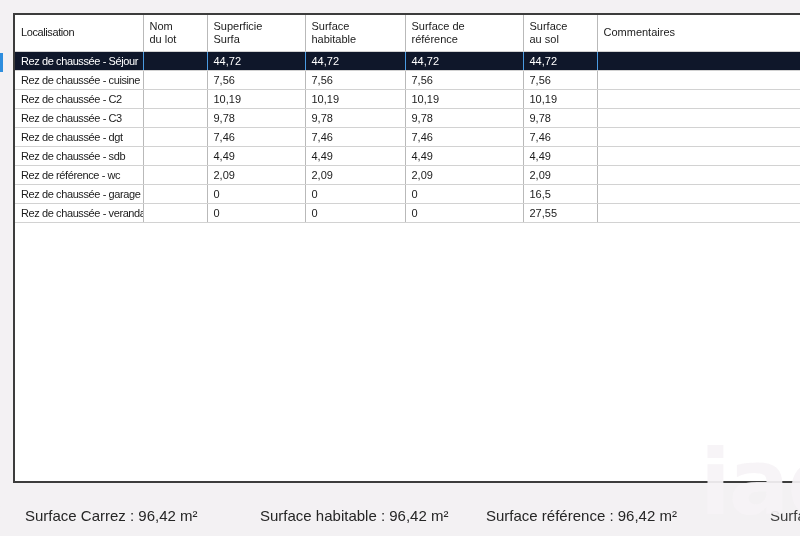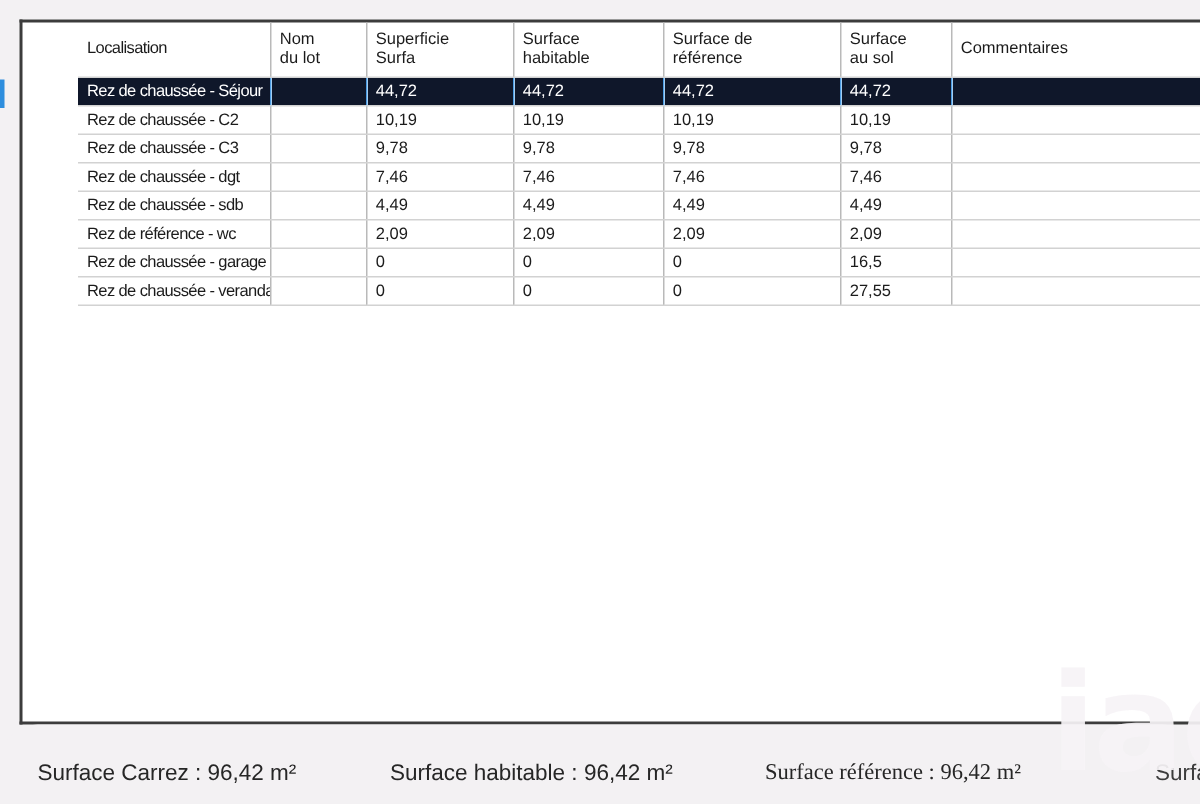--- a/index.html
+++ b/index.html
@@ -11,21 +11,20 @@
     -webkit-font-smoothing:antialiased;
   }
   .table-wrap{
     position:absolute;left:13px;top:13px;
     width:787px;height:470px;
     box-sizing:border-box;
     background:#ffffff;
     border:2px solid #3c3c3c;
     border-right:none;
     z-index:1;
-    padding-left:37px;
   }
   table{
     width:100%;
     table-layout:fixed;
     border-collapse:collapse;
   }
   th,td{
     box-sizing:border-box;
     font-size:11px;
     color:#1b1b1b;
@@ -65,21 +64,21 @@
   .summary-bar{
     position:absolute;left:0;top:483px;width:800px;height:58px;
     background:#f3f1f3;z-index:2;border-radius:25px;
   }
   .summary-item{
     position:absolute;top:24px;
     font-size:15px;color:#262626;white-space:nowrap;
   }
   .summary-item:nth-child(1){left:25px;}
   .summary-item:nth-child(2){left:260px;}
-  .summary-item:nth-child(3){left:510px;font-family:Liberation Serif, serif;}
+  .summary-item:nth-child(3){left:486px;}
   .summary-item:nth-child(4){left:770px;color:#3c3c3c;}
   .watermark{
     position:absolute;left:700px;top:438px;
     font-family:"DejaVu Sans",sans-serif;
     font-weight:bold;font-size:90px;line-height:1;
     color:#f7f4f7;opacity:0.92;
     letter-spacing:-2px;
     z-index:10;
     pointer-events:none;
   }
@@ -118,20 +117,29 @@
         <tr class="selected">
     <td class="col-loc">Rez de chaussée - Séjour</td>
     <td></td>
     <td>44,72</td>
     <td>44,72</td>
     <td>44,72</td>
     <td>44,72</td>
     <td></td>
   </tr>
         <tr>
+    <td class="col-loc">Rez de chaussée - cuisine</td>
+    <td></td>
+    <td>7,56</td>
+    <td>7,56</td>
+    <td>7,56</td>
+    <td>7,56</td>
+    <td></td>
+  </tr>
+        <tr>
     <td class="col-loc">Rez de chaussée - C2</td>
     <td></td>
     <td>10,19</td>
     <td>10,19</td>
     <td>10,19</td>
     <td>10,19</td>
     <td></td>
   </tr>
         <tr>
     <td class="col-loc">Rez de chaussée - C3</td>

